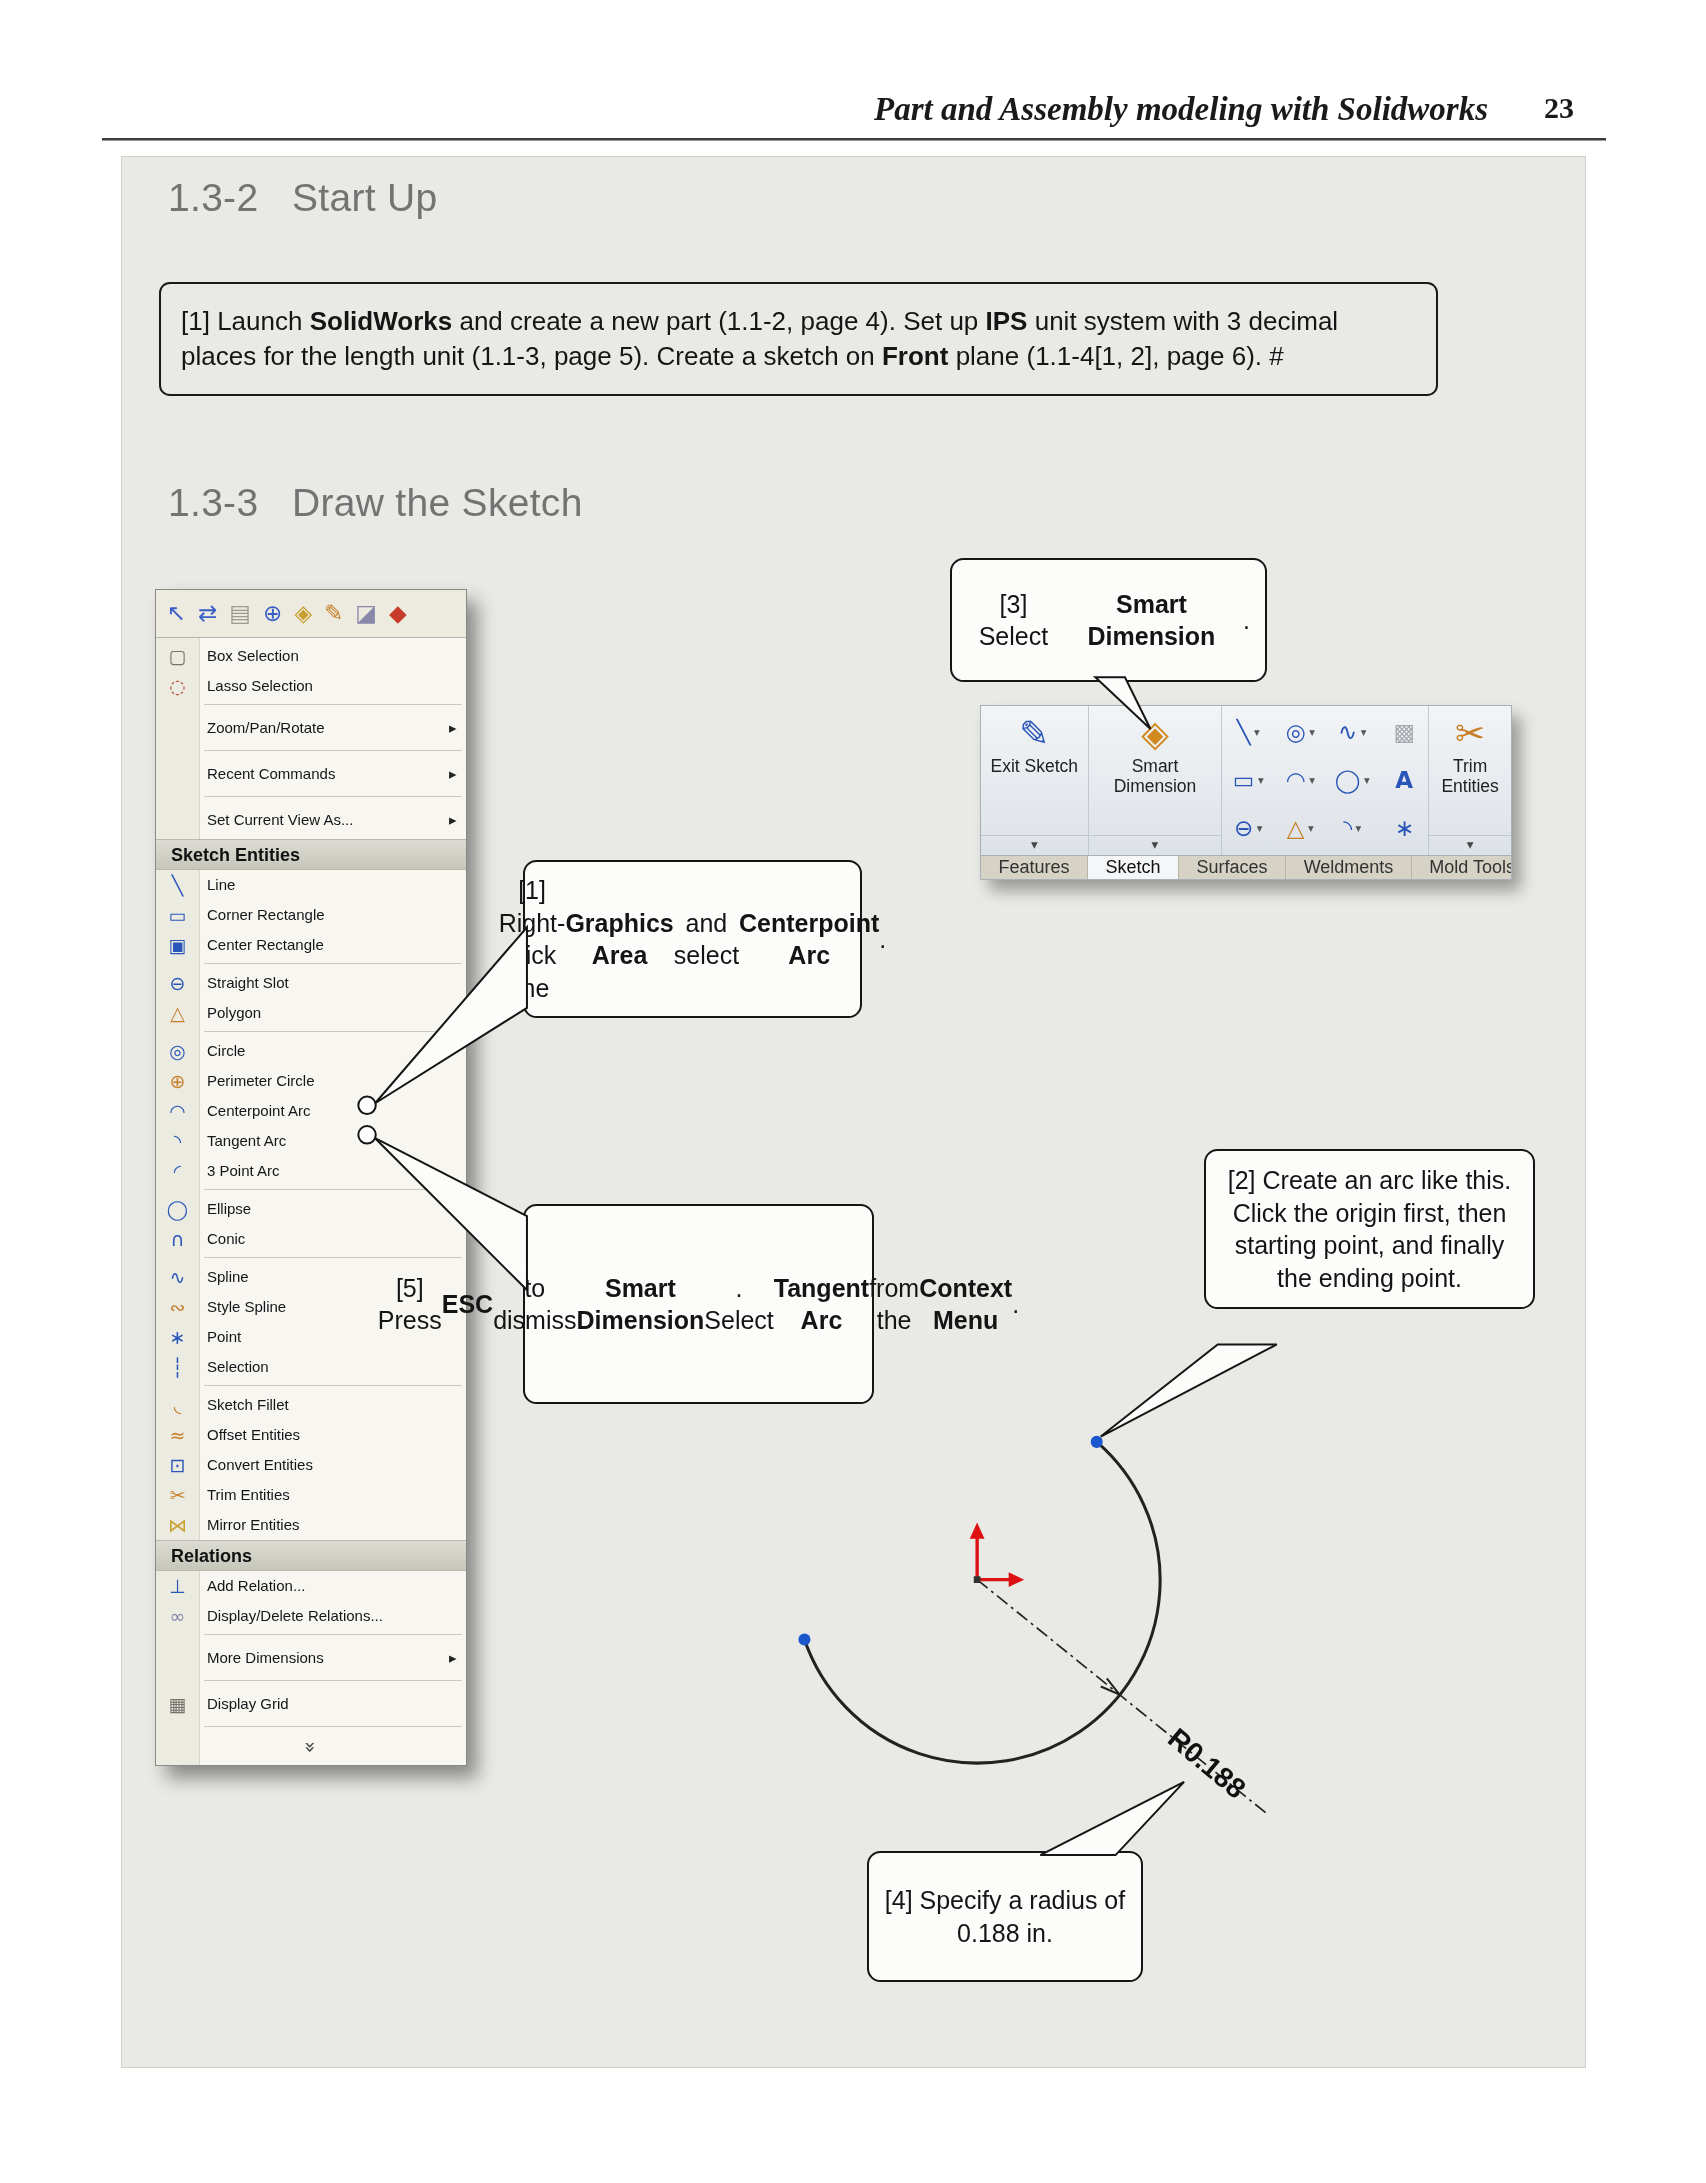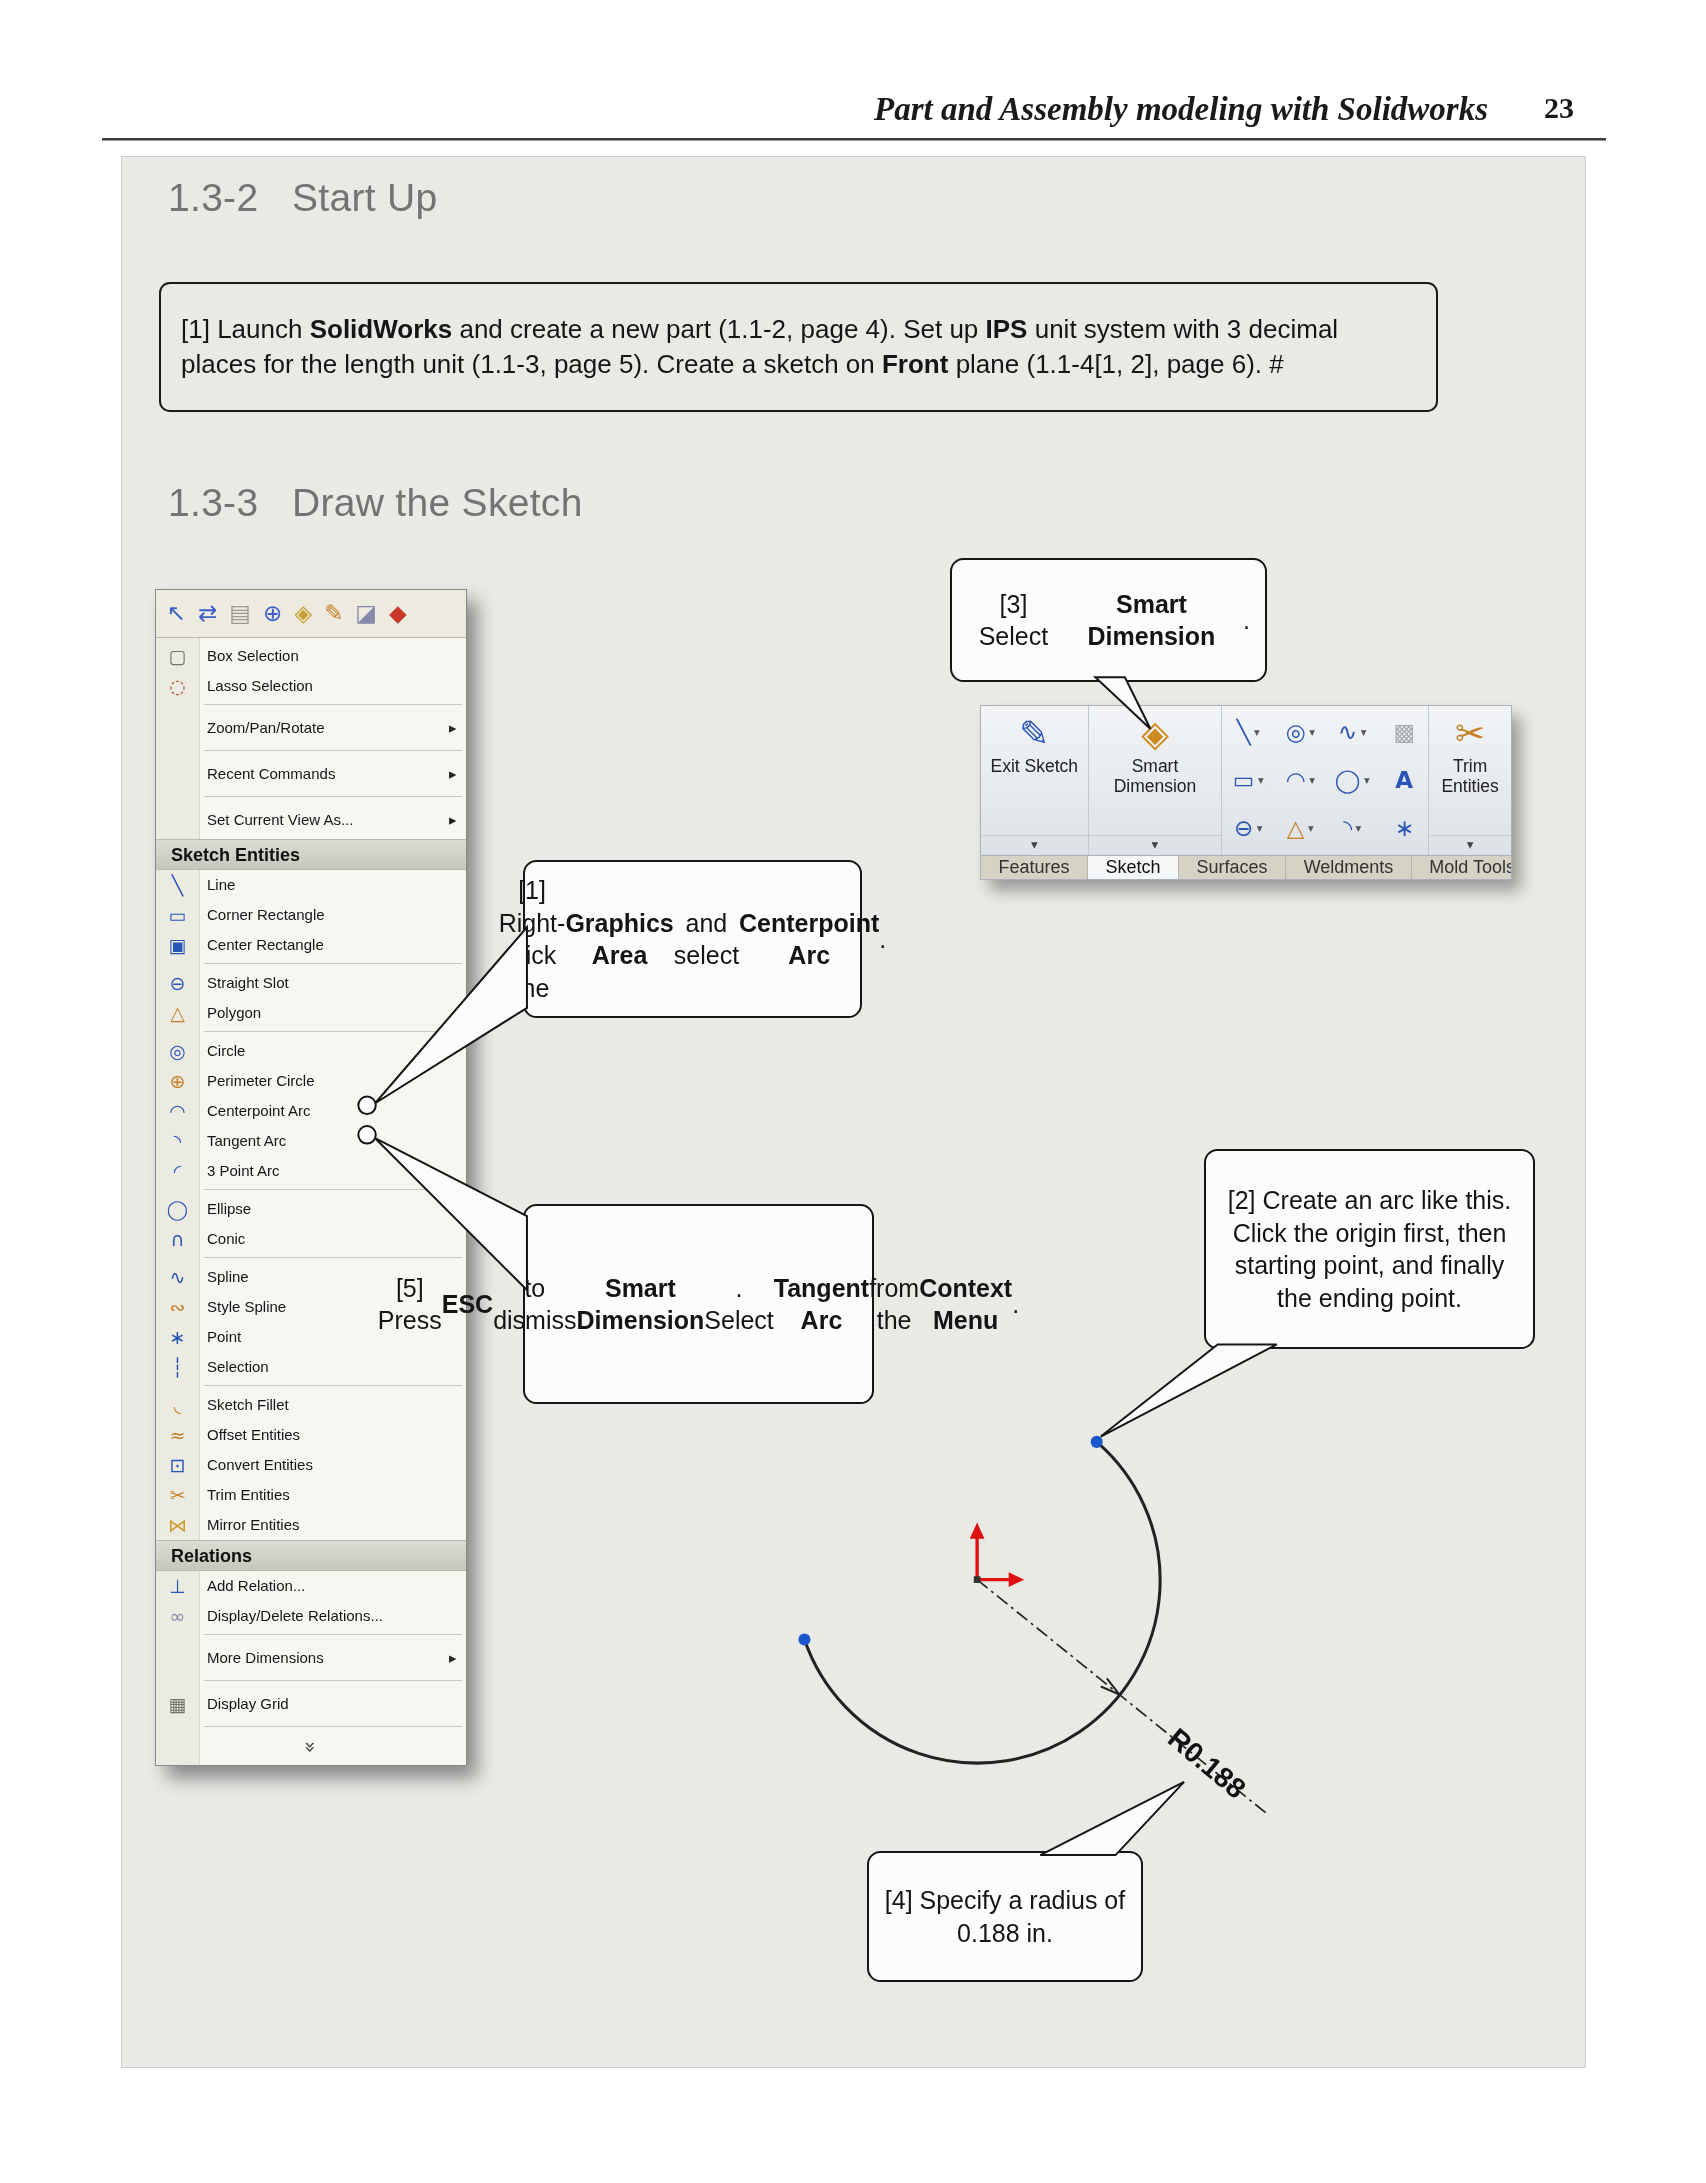--- a/index.html
+++ b/index.html
@@ -12,29 +12,29 @@
   .hdr-rule{position:absolute;left:102px;top:138px;width:1504px;height:2.7px;background:#3c3c3c;border-bottom:0.7px solid #9a9a9a}
 
   
   .panel{position:absolute;left:121px;top:156px;width:1465px;height:1912px;background:#e9e9e6;border:0.7px solid #cfcfc9;z-index:1}
 
   .sechead{position:absolute;display:flex;font-size:39px;color:#737373;letter-spacing:0.3px;z-index:2}
   .secnum{width:124px;flex:0 0 124px}
   #sec-startup{left:168px;top:176px}
   #sec-draw{left:168px;top:481px}
 
-  .instruction{position:absolute;left:159px;top:282px;width:1279px;border:2px solid #1a1a1a;border-radius:10.8px;padding:28px 20px;font-size:26px;line-height:1.34;z-index:2;color:#151515}
+  .instruction{position:absolute;left:159px;top:282px;width:1279px;border:2px solid #1a1a1a;border-radius:10.8px;padding:20px 20px;font-size:26px;line-height:1.34;z-index:2;color:#151515}
   .b{font-weight:bold}
 
   
   .callout{position:absolute;background:#fcfcfa;border:2px solid #151515;border-radius:13.4px;display:flex;align-items:center;justify-content:center;text-align:center;font-size:25px;line-height:1.3;padding:8px 15px;z-index:6;color:#141414}
   #callout-3{left:950px;top:558px;width:317px;height:124px}
   #callout-1{left:523px;top:860px;width:339px;height:158px}
   #callout-5{left:523px;top:1204px;width:351px;height:200px}
-  #callout-2{left:1204px;top:1149px;width:331px;height:200px}
+  #callout-2{left:1204px;top:1149px;width:331px;height:160px}
   #callout-4{left:867px;top:1851px;width:276px;height:131px}
 
   
   .menu{position:absolute;left:155px;top:589px;width:312px;background:#f7f6f1;border:0.7px solid #8a8a84;box-shadow:10.8px 12px 17.5px rgba(0,0,0,.42);z-index:3}
   .mstrip{height:48px;background:#edeadf;border-bottom:0.7px solid #b5b5ac;display:flex;align-items:center;gap:12px;padding:0 10.8px}
   .sic{font-family:"DejaVu Sans",sans-serif;font-size:23px;line-height:23px}
   .mbody{padding:2.7px 0;background:linear-gradient(to right,#ebebe2 0,#ebebe2 43px,#d6d6cc 43px,#d6d6cc 44px,#f7f6f1 44px)}
   .mrow{display:flex;align-items:center;height:30px}
   .mrow.tall{height:38px}
   .mic{width:43px;flex:0 0 43px;text-align:center;font-family:"DejaVu Sans",sans-serif;font-size:19px;color:#2a55b8}

